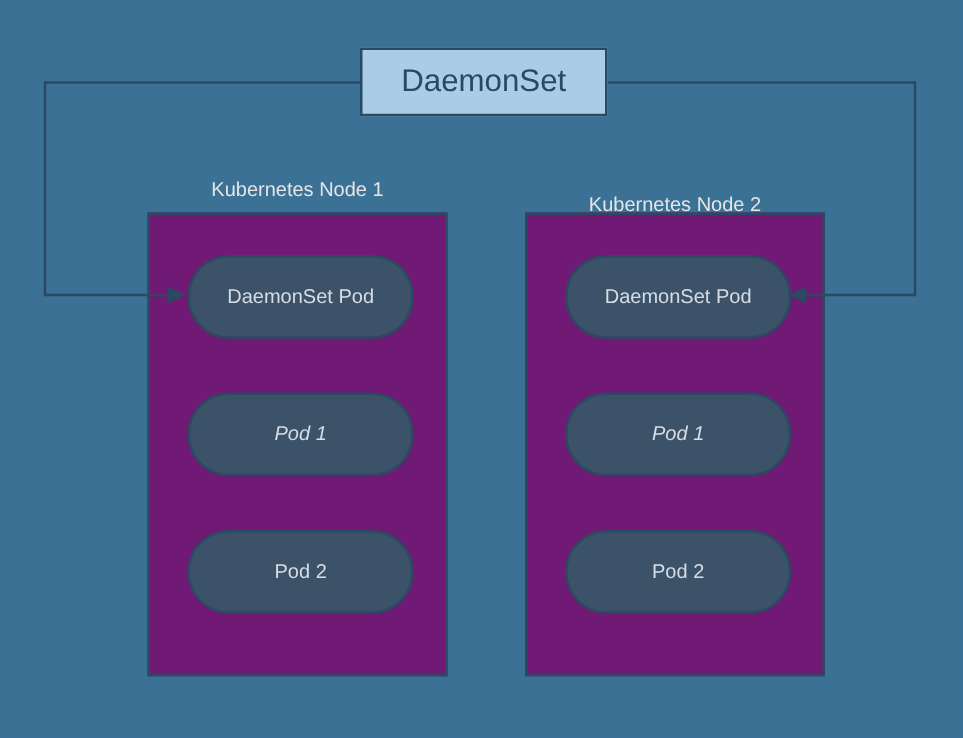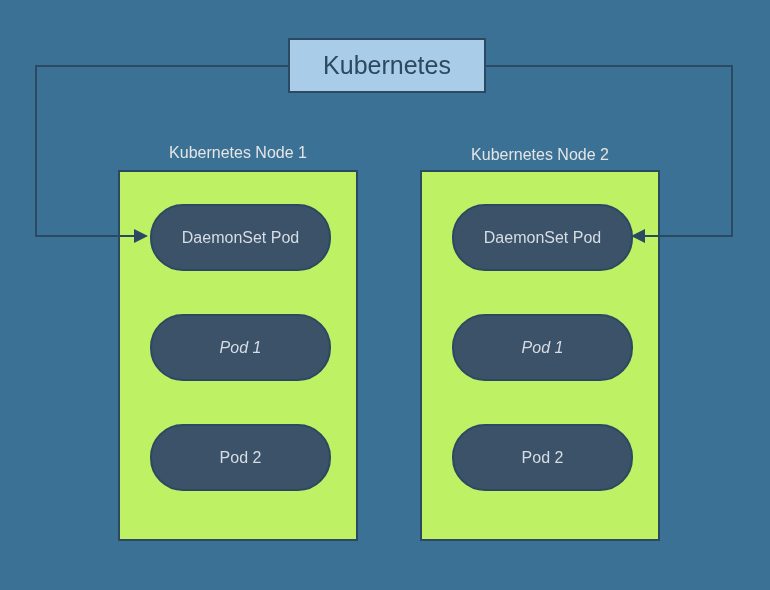--- a/index.html
+++ b/index.html
@@ -36,27 +36,27 @@
       font-size: 16px;
       text-align: center;
       width: 240px;
     }
     .node-label-1 {
       left: 118px;
       top: 144px;
     }
     .node-label-2 {
       left: 420px;
-      top: 146px;
+      top: 156px;
     }
     .node-box {
       position: absolute;
       width: 240px;
       height: 371px;
-      background: #bef264;
+      background: #701a75;
       border: 2px solid #2b4960;
     }
     .node-box-1 {
       left: 118px;
       top: 170px;
     }
     .node-box-2 {
       left: 420px;
       top: 170px;
     }
@@ -95,21 +95,21 @@
       fill: none;
     }
     .connector polygon {
       fill: #2b4960;
     }
   </style>
 </head>
 <body>
 
 <div class="daemonset-box">
-  <span>Kubernetes</span>
+  <span>DaemonSet</span>
 </div>
 
 <div class="node-label node-label-1">
   <span>Kubernetes Node 1</span>
 </div>
 
 <div class="node-box node-box-1">
   <div class="pod pod-daemon">
     <span>DaemonSet Pod</span>
   </div>

